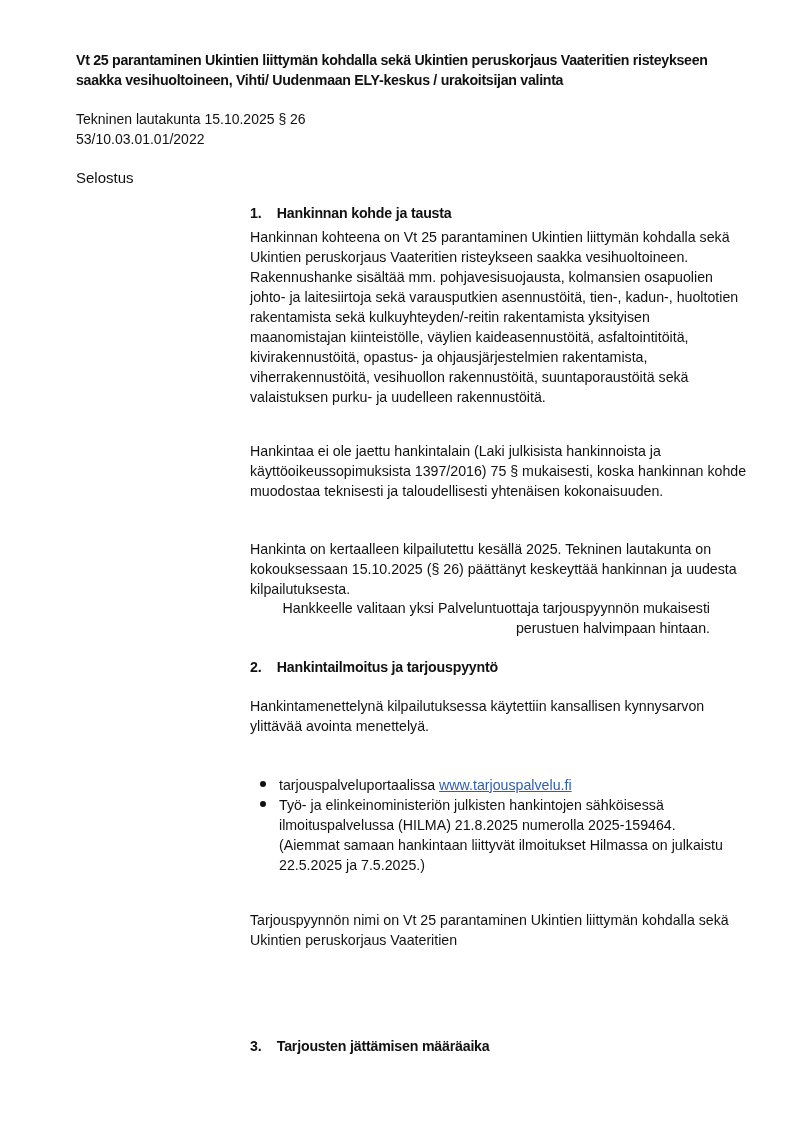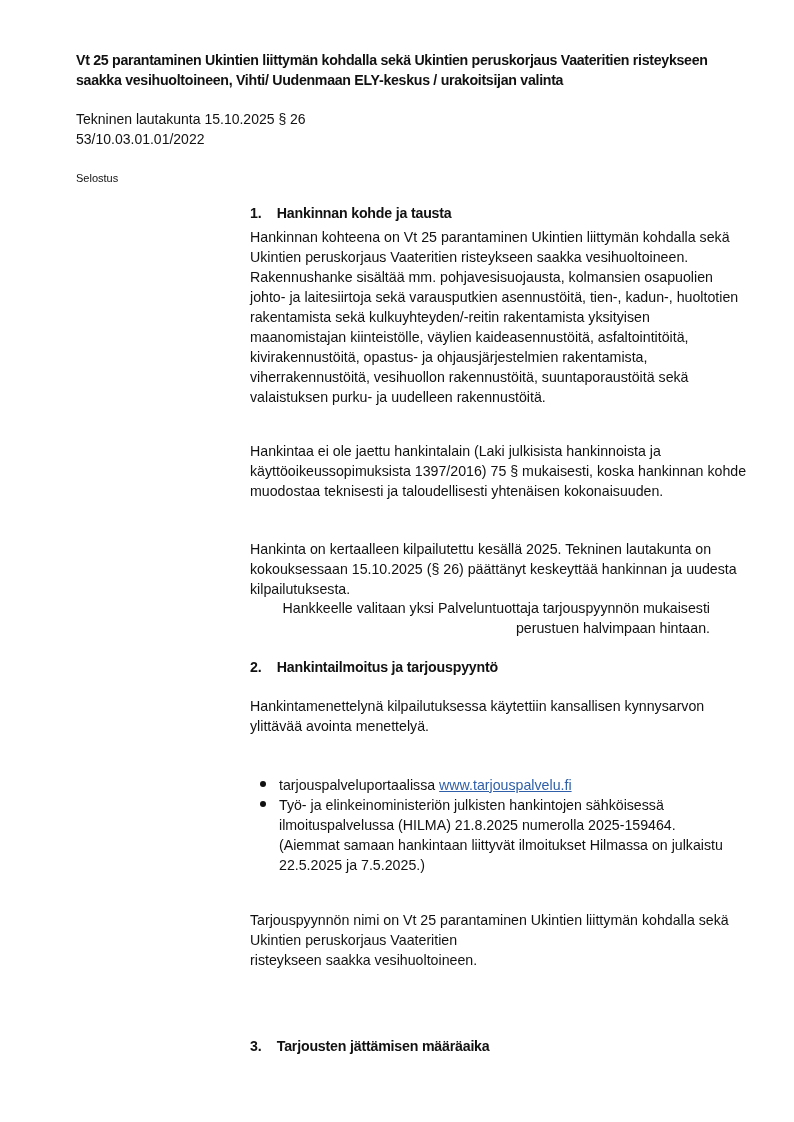--- a/index.html
+++ b/index.html
@@ -2,21 +2,21 @@
 <html><head>
   <meta charset="utf-8">
   <style>
     html, body { margin: 0; padding: 0; background: #ffffff; }
     body { width: 794px; height: 1122px; position: relative; overflow: hidden;
       font-family: "Liberation Sans", "DejaVu Sans", sans-serif; color: #111; }
     .page { position: absolute; left: 0; top: 0; width: 794px; height: 1122px; }
     .title { position: absolute; left: 76px; top: 50px; width: 680px;
       font-weight: bold; font-size: 14.2px; line-height: 20px; letter-spacing: -0.3px; }
     .meta { position: absolute; left: 76px; top: 109px; font-size: 14px; line-height: 20px; }
-    .selostus { position: absolute; left: 76px; top: 168px; font-size: 11px; line-height: 20px; }
+    .selostus { position: absolute; left: 76px; top: 168px; font-size: 15px; line-height: 20px; }
     .body { position: absolute; left: 250px; width: 500px; font-size: 14.2px; line-height: 20px; }
     .heading { font-weight: bold; letter-spacing: -0.2px; }
     .heading .num { display: inline-block; width: 23px; }
     p { margin: 0; }
     ul.bullets { list-style: none; margin: 1px; padding: 0; }
     ul.bullets li { position: relative; padding-left: 22px; margin-left: 0; }
     ul.bullets li .bullet { position: absolute; left: 3px; top: 6px; width: 6px; height: 6px;
       border-radius: 50%; background: #111; }
     a.link { color: #2f5fa8; text-decoration: underline; }
   </style>
@@ -77,21 +77,20 @@
       </li>
       <li style="padding-left:22px; margin-left:-22px;">
         <span class="bullet"></span>
         <span>Työ- ja elinkeinoministeriön julkisten hankintojen sähköisessä ilmoituspalvelussa (HILMA) 21.8.2025 numerolla 2025-159464. (Aiemmat samaan hankintaan liittyvät ilmoitukset Hilmassa on julkaistu 22.5.2025 ja 7.5.2025.)</span>
       </li>
     </ul>
   </div>
 
   <div class="body" style="top:910px;">
     <p>Tarjouspyynnön  nimi on Vt 25 parantaminen Ukintien liittymän kohdalla sekä Ukintien peruskorjaus Vaateritien</p>
-    <p>risteykseen saakka vesihuoltoineen.</p>
   </div>
 
   <div class="body" style="top:1036px;">
     <div class="heading">
       <span class="num">3.</span>
       <span>Tarjousten jättämisen määräaika</span>
     </div>
   </div>
 
 </div>

